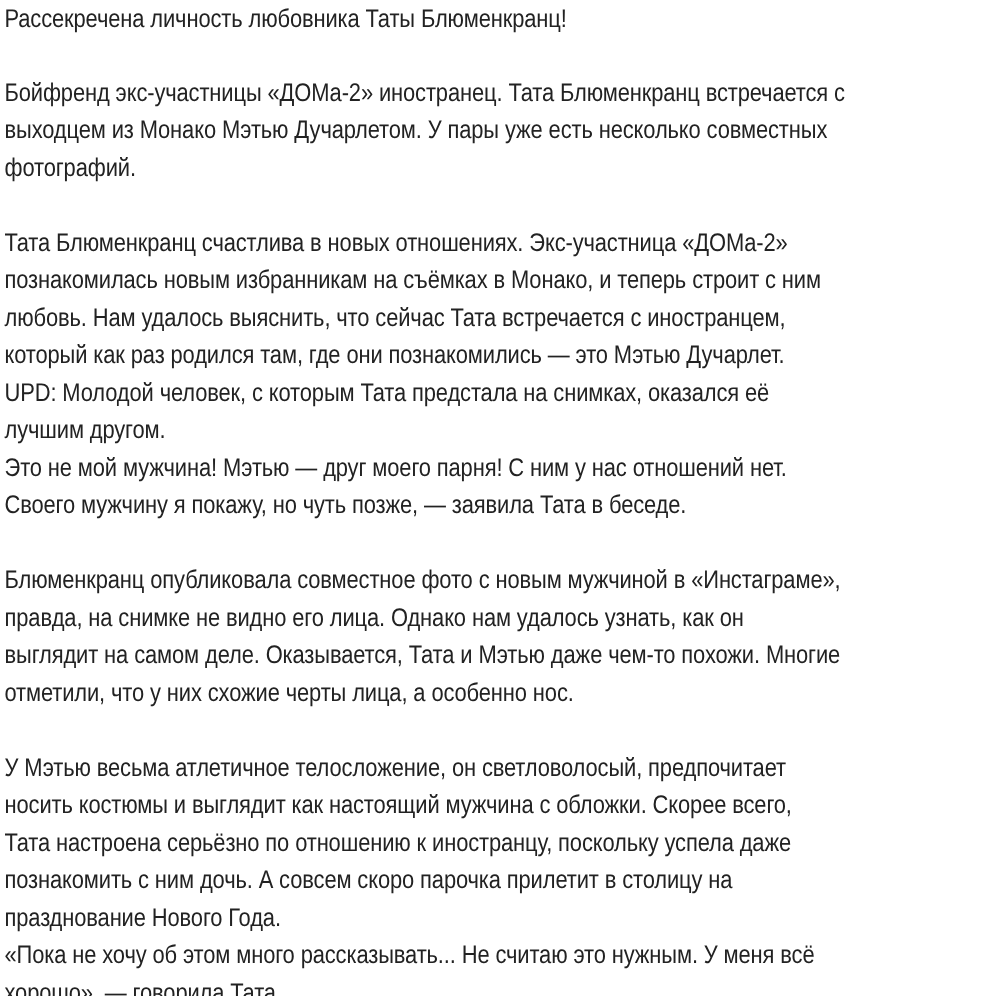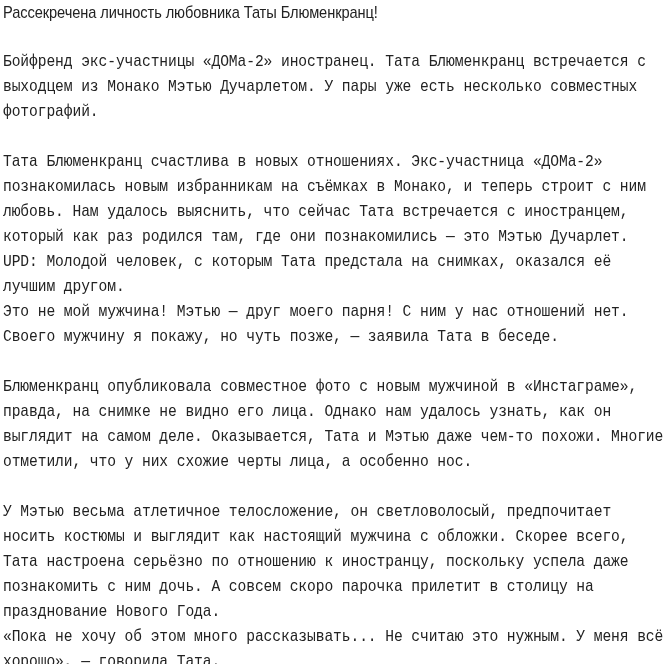--- a/index.html
+++ b/index.html
@@ -26,21 +26,20 @@
     display: block;
     height: 25px;
     line-height: 25px;
     white-space: nowrap;
     transform-origin: left center;
     transform: scaleX(0.86);
     letter-spacing: -0.1px;
   }
   .para {
     margin: 0 0 25px 0;
-    font-family: Liberation Mono, monospace;
   }
   .title-line {
     margin-bottom: 24px;
   }
 </style>
 </head>
 <body>
 
 <div class="article">
   <div class="line title-line">Рассекречена личность любовника Таты Блюменкранц!</div>

